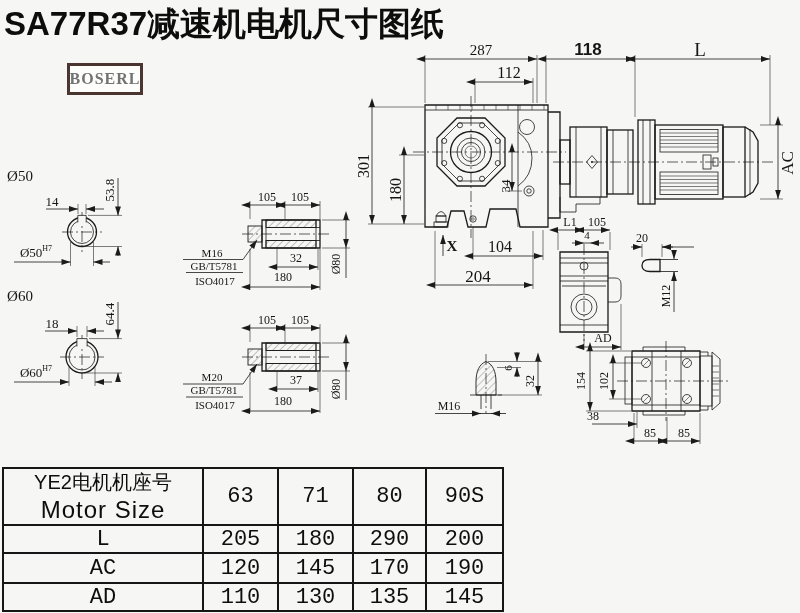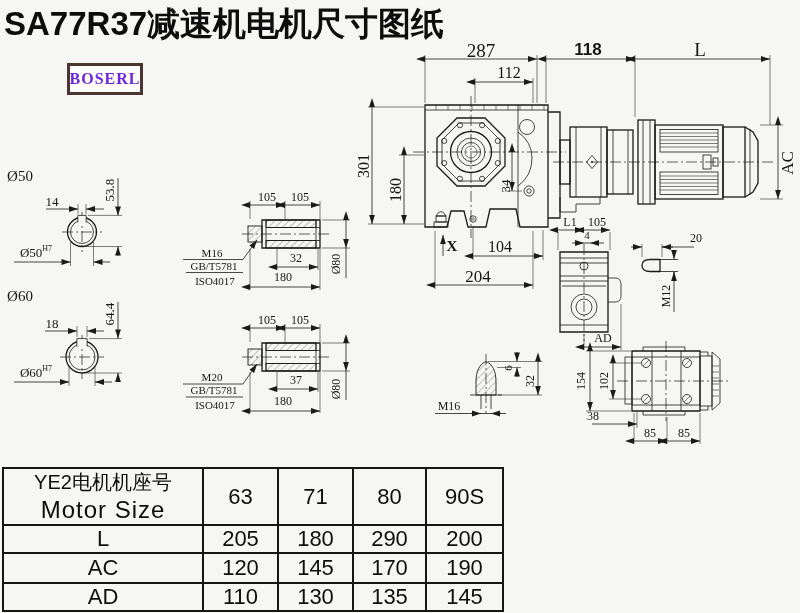--- a/index.html
+++ b/index.html
@@ -1,35 +1,35 @@
 <!DOCTYPE html>
 <html><head>
 <meta charset="utf-8">
 <style>
   html,body{margin:0;padding:0;background:#e9e9e7;}
   .page{position:relative;width:800px;height:613px;background:#f6f6f4;overflow:hidden;
         font-family:"Liberation Serif",serif;}
   .title{position:absolute;left:4px;top:2px;font-family:"Liberation Sans",sans-serif;
          font-weight:bold;font-size:33px;color:#0d0d0d;letter-spacing:0px;white-space:nowrap;}
   .logo{position:absolute;left:67px;top:63px;width:70px;height:26px;background:#fdfdfc;
-        border:3px solid #4a3531;color:#6d28d9;font-family:"Liberation Serif",serif;
+        border:3px solid #4a3531;color:#737373;font-family:"Liberation Serif",serif;
         font-weight:bold;font-size:16px;display:flex;align-items:center;justify-content:center;
         letter-spacing:1px;}
   svg{position:absolute;left:0;top:0;}
   .lbl{position:absolute;color:#161616;white-space:nowrap;line-height:1;
        transform:translate(-50%,-50%);font-size:12px;}
   .rot{transform:translate(-50%,-50%) rotate(-90deg);}
   .bold-sans{font-family:"Liberation Sans",sans-serif;font-weight:bold;}
   .b{font-weight:bold;}
   sup{font-size:8px;vertical-align:super;}
   
   .spec{position:absolute;left:2px;top:467px;border-collapse:collapse;table-layout:fixed;}
   .spec td{border:2px solid #161616;text-align:center;vertical-align:middle;padding:0;
            color:#0e0e0e;background:transparent;}
-  .spec .num{font-family:Liberation Sans, sans-serif;font-size:22px;}
+  .spec .num{font-family:Liberation Mono, monospace;font-size:22px;}
   .spec .hdr-cn{font-family:"Liberation Sans",sans-serif;font-size:20px;}
   .spec .hdr-en{font-family:Liberation Sans, sans-serif;font-size:24px;letter-spacing:1px;}
   
   .o{fill:none;stroke:#1b1b1b;stroke-width:1.3;}
   .t{fill:none;stroke:#1b1b1b;stroke-width:0.8;}
   .d{fill:none;stroke:#1b1b1b;stroke-width:0.8;}
   .e{fill:none;stroke:#2a2a2a;stroke-width:0.6;}
   .cl{fill:none;stroke:#1b1b1b;stroke-width:0.7;stroke-dasharray:11 3 2 3;}
   .hz{fill:url(#hat);stroke:#1b1b1b;stroke-width:0.9;}
 </style>
@@ -360,21 +360,21 @@
       <line class="d" x1="592" y1="424" x2="637" y2="424" marker-end="url(#ae)"></line>
       <line class="e" x1="637" y1="412" x2="637" y2="428"></line>
       <line class="e" x1="634" y1="413" x2="634" y2="444"></line>
         <line class="e" x1="667" y1="417" x2="667" y2="444"></line>
         <line class="e" x1="700" y1="413" x2="700" y2="444"></line>
       <line class="d" x1="634" y1="441" x2="667" y2="441" marker-start="url(#as)" marker-end="url(#ae)"></line>
       <line class="d" x1="667" y1="441" x2="700" y2="441" marker-start="url(#as)" marker-end="url(#ae)"></line>
     </g>
   </svg>
 
-  <span class="lbl" style="left:481px;top:50px;font-size:19px">287</span>
+  <span class="lbl" style="left:481px;top:50px;font-size:15px">287</span>
   <span class="lbl" style="left:509px;top:73px;font-size:16px">112</span>
   <span class="lbl bold-sans" style="left:588px;top:49px;font-size:17px">118</span>
   <span class="lbl" style="left:700px;top:49px;font-size:19px">L</span>
   <span class="lbl rot" style="left:787px;top:163px;font-size:17px">AC</span>
   <span class="lbl rot" style="left:364px;top:166px;font-size:16px">301</span>
   <span class="lbl rot" style="left:396px;top:190px;font-size:16px">180</span>
   <span class="lbl rot" style="left:505px;top:186px;font-size:13px">34</span>
   <span class="lbl b" style="left:452px;top:246px;font-size:15px">X</span>
   <span class="lbl" style="left:500px;top:247px;font-size:16px">104</span>
   <span class="lbl" style="left:478px;top:276px;font-size:17px">204</span>
@@ -405,21 +405,21 @@
   <span class="lbl rot" style="left:336px;top:389px">Ø80</span>
   <span class="lbl" style="left:212px;top:377px;font-size:11px">M20</span>
   <span class="lbl" style="left:214px;top:390px;font-size:11px">GB/T5781</span>
   <span class="lbl" style="left:215px;top:405px;font-size:11px">ISO4017</span>
 
   <span class="lbl" style="left:570px;top:222px">L1</span>
   <span class="lbl" style="left:597px;top:222px">105</span>
   <span class="lbl" style="left:587px;top:235px;font-size:11px">4</span>
   <span class="lbl" style="left:603px;top:338px">AD</span>
 
-  <span class="lbl" style="left:696px;top:238px">20</span>
+  <span class="lbl" style="left:642px;top:238px">20</span>
   <span class="lbl rot" style="left:666px;top:296px">M12</span>
 
   <span class="lbl rot" style="left:508px;top:368px;font-size:11px">6</span>
   <span class="lbl rot" style="left:530px;top:381px">32</span>
   <span class="lbl" style="left:449px;top:406px">M16</span>
 
   <span class="lbl rot" style="left:581px;top:381px">154</span>
   <span class="lbl rot" style="left:604px;top:381px">102</span>
   <span class="lbl" style="left:593px;top:416px">38</span>
   <span class="lbl" style="left:650px;top:433px">85</span>

